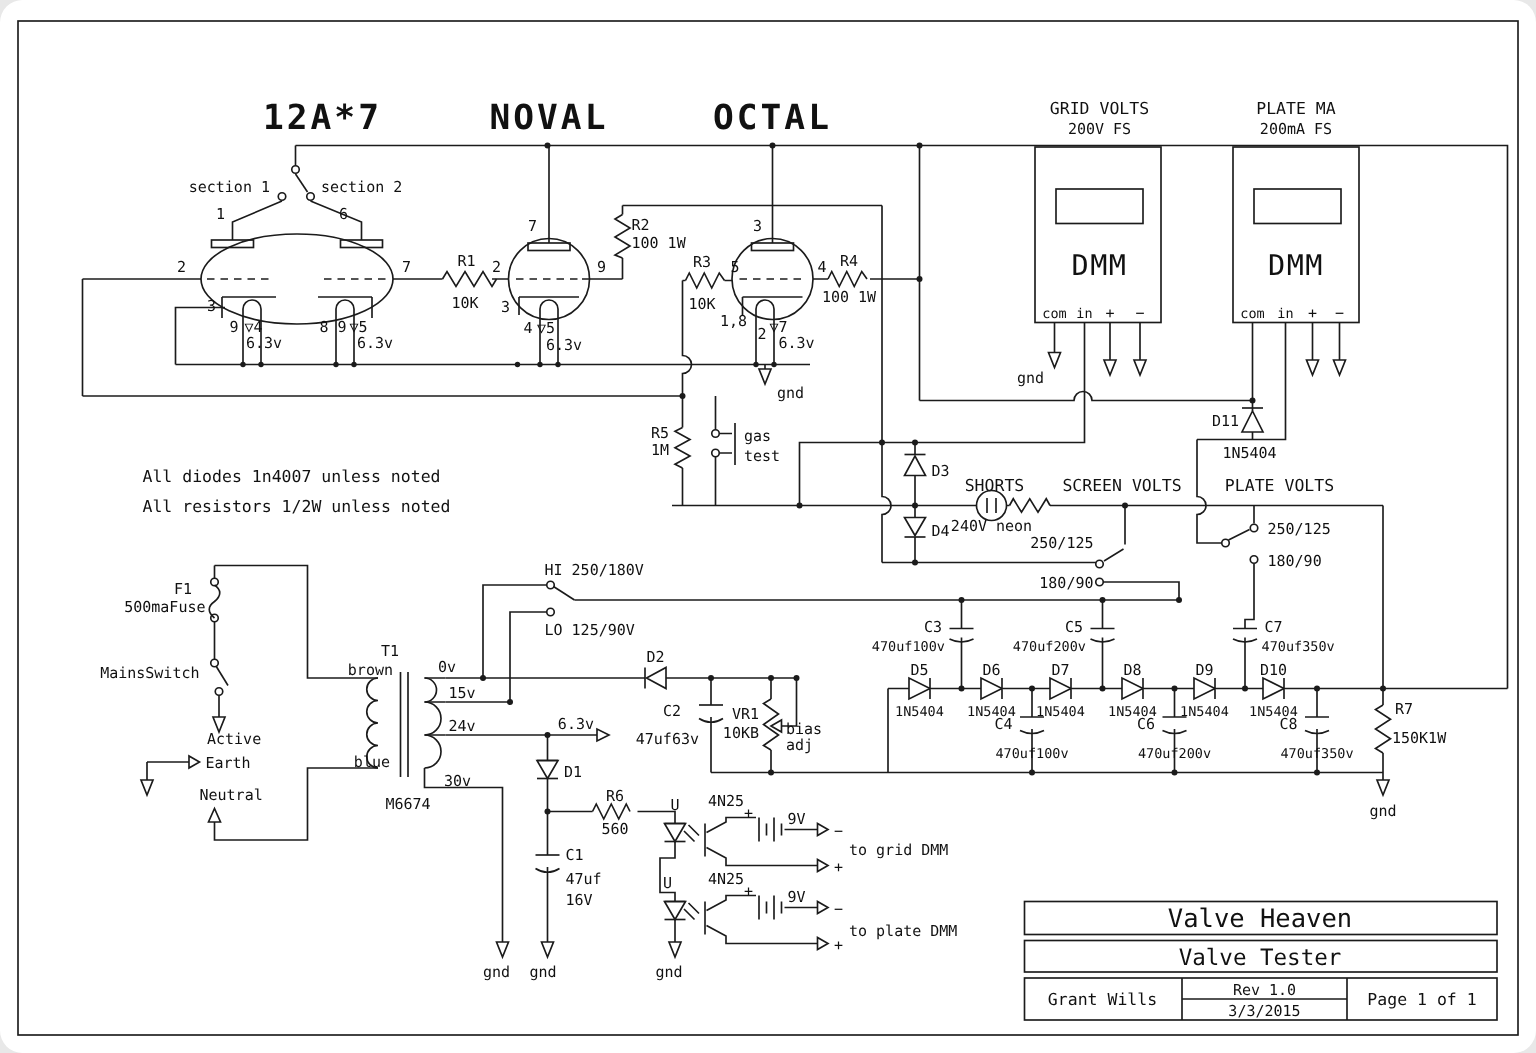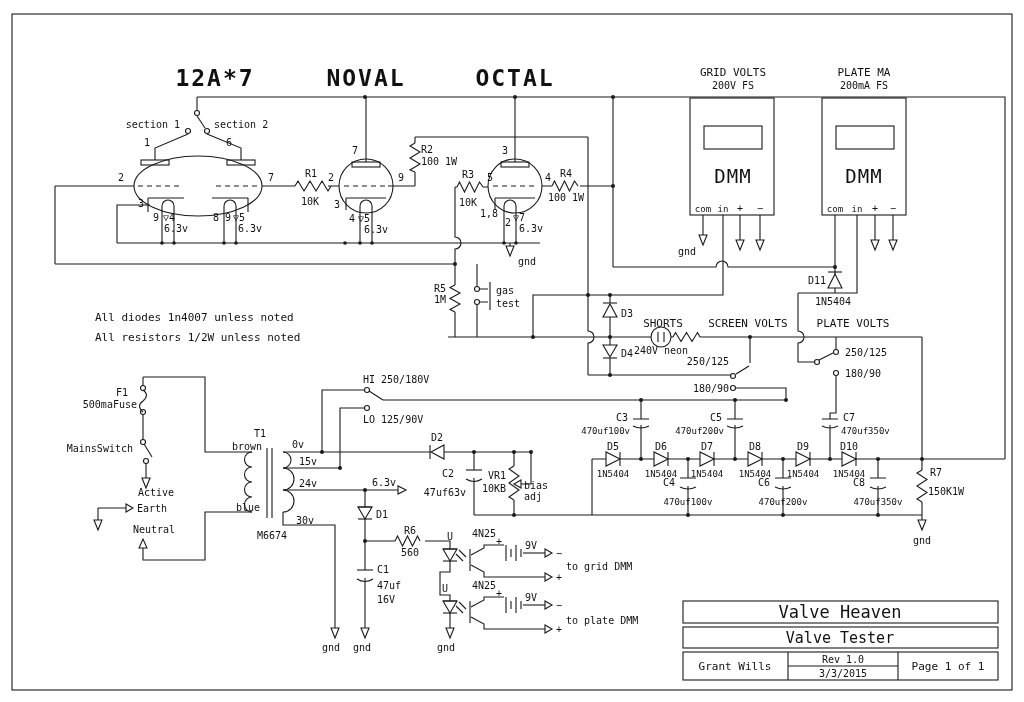--- a/index.html
+++ b/index.html
@@ -1,16 +1,16 @@
 <!DOCTYPE html>
 <html><head>
 <meta charset="utf-8">
 <style>
   html,body{margin:0;padding:0;background:#e8e8e8;}
-  #page{position:relative;width:1024px;height:702px;background:#ffffff;overflow:hidden;}
+  #page{position:relative;width:1024px;height:702px;background:#ffffff;overflow:hidden;border-radius:15px;}
   svg{position:absolute;left:0;top:0;}
   .w{fill:none;stroke:#1b1b1b;stroke-width:1.1px;}
   .wd{stroke-dasharray:5,4;}
   .dot{fill:#1b1b1b;stroke:none;}
   .oc{fill:#ffffff;stroke:#1b1b1b;stroke-width:1.1px;}
   text{font-family:"DejaVu Sans Mono","Liberation Mono",monospace;fill:#111;}
   .t9{font-size:9px;} .t10{font-size:10px;} .t11{font-size:11px;}
   .t15{font-size:15px;} .t17{font-size:17px;} .t19{font-size:19px;letter-spacing:1px;}
   .t23{font-size:23px;font-weight:bold;letter-spacing:2px;}
   .mid{text-anchor:middle;} .end{text-anchor:end;}

